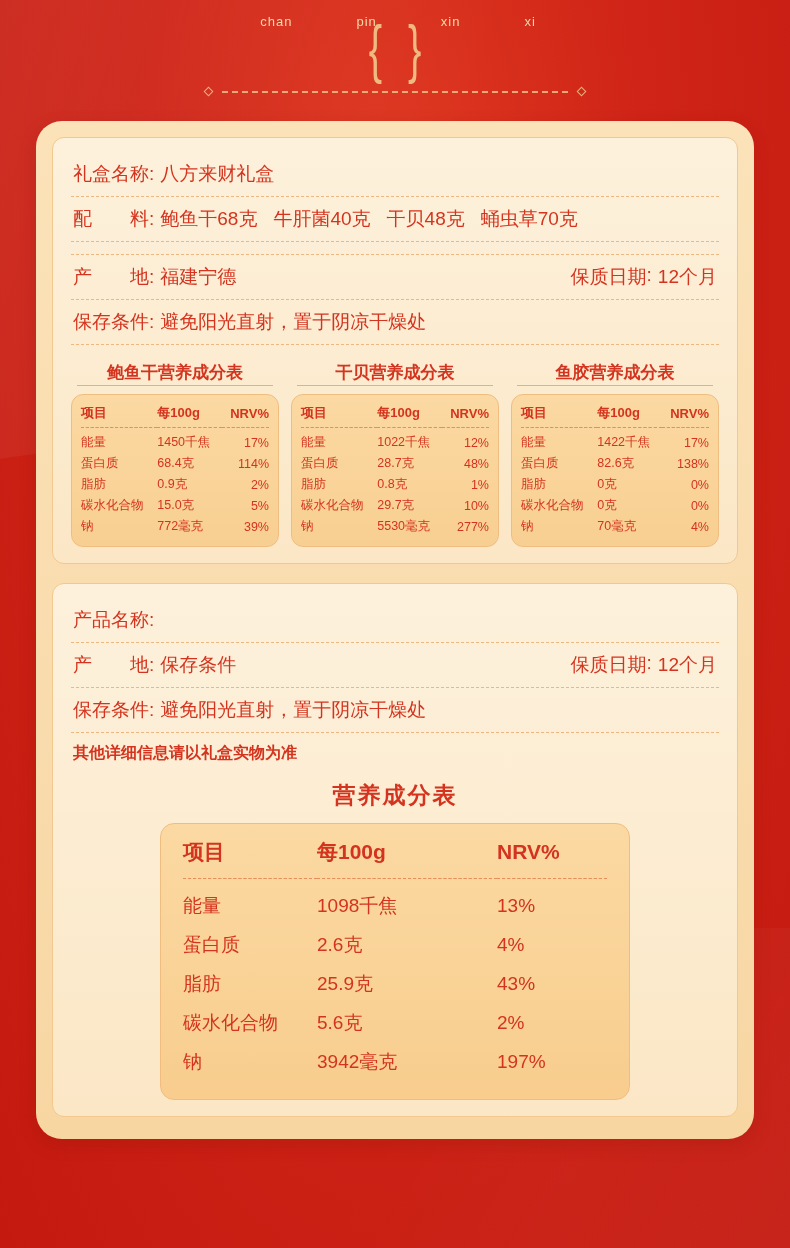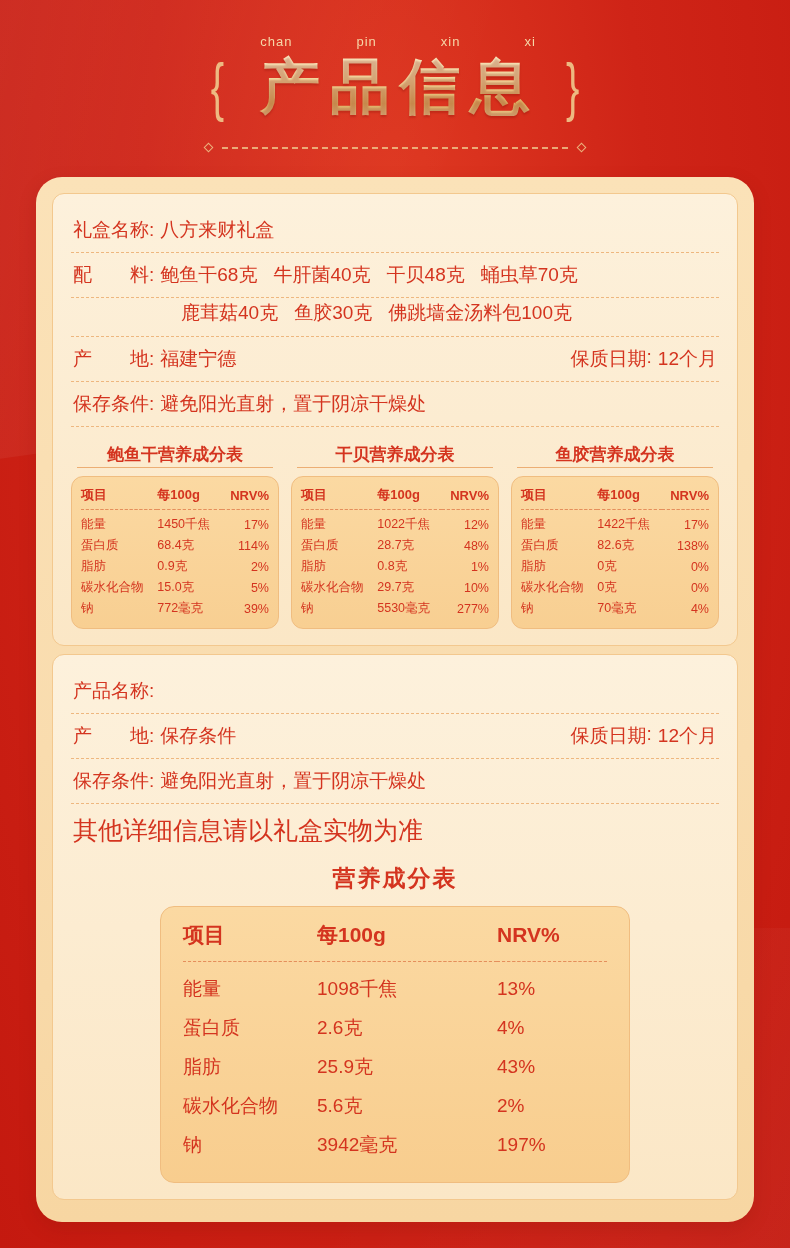--- a/index.html
+++ b/index.html
@@ -26,21 +26,21 @@
     position: absolute;
     bottom: -100px; right: -150px;
     width: 900px; height: 420px;
     background: linear-gradient(300deg, rgba(255,255,255,0.07) 0%, rgba(255,255,255,0) 60%);
     pointer-events: none;
   }
 
   
   .header {
     position: relative;
-    padding-top: 34px;
+    padding-top: 14px;
     text-align: center;
   }
   .pinyin-row {
     display: flex;
     justify-content: center;
     gap: 64px;
     color: #f6d7a8;
     font-size: 13px;
     letter-spacing: 1px;
     margin-bottom: -2px;
@@ -102,21 +102,21 @@
     padding: 16px 16px 22px;
     box-shadow: 0 6px 18px rgba(120, 16, 0, 0.18);
   }
 
   .panel {
     background: linear-gradient(180deg, #fdf1dc 0%, #fbe7c6 100%);
     border: 1px solid #f3c88e;
     border-radius: 12px;
     padding: 14px 18px 16px;
   }
-  .panel + .panel { margin-top: 8px; }
+  .panel + .panel { margin-top: 19px; }
 
   
   .row {
     display: flex;
     align-items: baseline;
     padding: 9px 2px 9px;
     border-bottom: 1px dashed #eeb77f;
     color: #d4341f;
     font-size: 19px;
   }
@@ -228,41 +228,40 @@
     padding-bottom: 12px;
     border-bottom: 1px dashed #e58f5c;
   }
   table.big td { padding: 7px 0 6px; }
   table.big tr.first td { padding-top: 14px; }
   table.big .col2 { width: 180px; }
   table.big .col3 { width: 110px; }
 
   .note-row {
     color: #d4341f;
-    font-size: 25px;
-    font-weight: 400;
+    font-size: 16px;
+    font-weight: 700;
     padding: 10px 2px 2px;
   }
 </style>
 </head>
 <body>
 
 <div class="bg-sheen"></div>
 <div class="bg-sheen2"></div>
 
 <div class="header">
   <div class="pinyin-row">
     <span>chan</span>
     <span>pin</span>
     <span>xin</span>
     <span>xi</span>
   </div>
   <div class="title-row">
     <span class="brace">{</span>
-    <span class="main-title">产品信息</span>
     <span class="brace">}</span>
   </div>
   <div class="divider">
     <span class="diamond"></span>
     <span class="dashline"></span>
     <span class="diamond"></span>
   </div>
 </div>
 
 <div class="card">
@@ -281,25 +280,20 @@
       <span class="ing-line">
         <span class="item">鲍鱼干68克</span>
         <span class="item">牛肝菌40克</span>
         <span class="item">干贝48克</span>
         <span class="item">蛹虫草70克</span>
       </span>
     </div>
 
     <div class="ing-row2">
       <span class="pad"></span>
-      <span class="ing-line">
-        <span class="item">鹿茸菇40克</span>
-        <span class="item">鱼胶30克</span>
-        <span class="item">佛跳墙金汤料包100克</span>
-      </span>
     </div>
 
     <div class="row">
       <span class="label">产　　地</span>
       <span class="colon">:</span>
       <span class="value">福建宁德</span>
       <span class="right">
         <span class="label">保质日期</span>
         <span class="colon">:</span>
         <span class="value">12个月</span>

